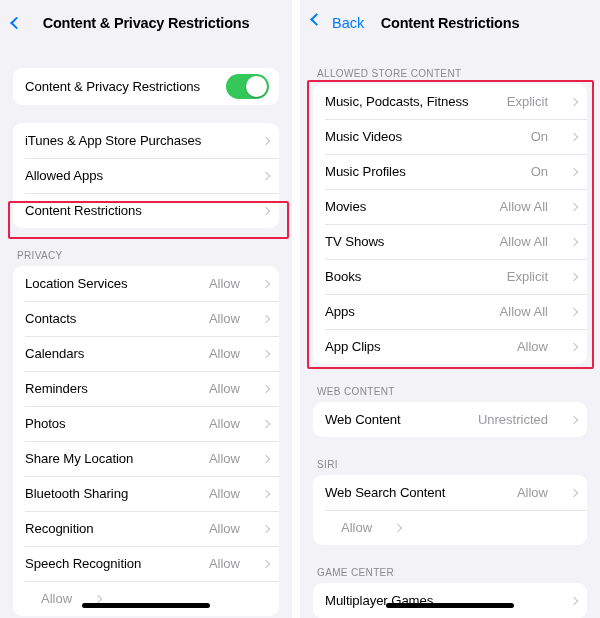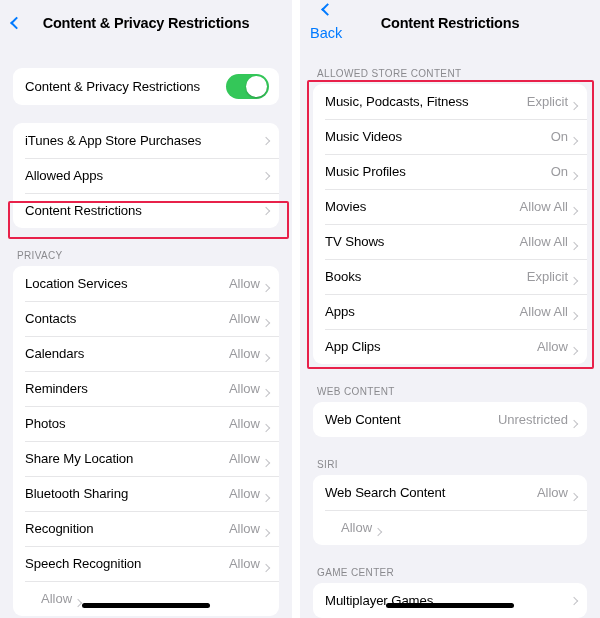--- a/index.html
+++ b/index.html
@@ -42,25 +42,24 @@
     font-weight: bold;
     color: #000;
     letter-spacing: -0.2px;
   }
   .nav-back {
     position: absolute;
     left: 10px;
     top: 50%;
     transform: translateY(-50%);
     display: flex;
-    align-items: center;
+    align-items: flex-start;
     gap: 11px;
     color: #007aff;
     cursor: pointer;
-    flex-direction: column;
   }
   .chev-back {
     width: 9px; height: 9px;
     border-left: 2.2px solid #007aff;
     border-bottom: 2.2px solid #007aff;
     transform: rotate(45deg);
     margin-left: 2px;
   }
   .nav-back-label { font-size: 14.5px; color: #007aff; }
 
@@ -97,22 +96,22 @@
     background: #e6e6e8;
   }
   .row-label {
     font-size: 13.2px;
     color: #000;
     letter-spacing: -0.1px;
     white-space: nowrap;
   }
   .row-right {
     display: flex;
-    align-items: flex-end;
-    gap: 3px;
+    align-items: center;
+    gap: 23px;
     padding-left: 16px;
   }
   .row-value {
     font-size: 13px;
     color: #9a9a9e;
     white-space: nowrap;
   }
   .chev {
     width: 6px; height: 6px;
     border-top: 1.6px solid #c3c3c7;

